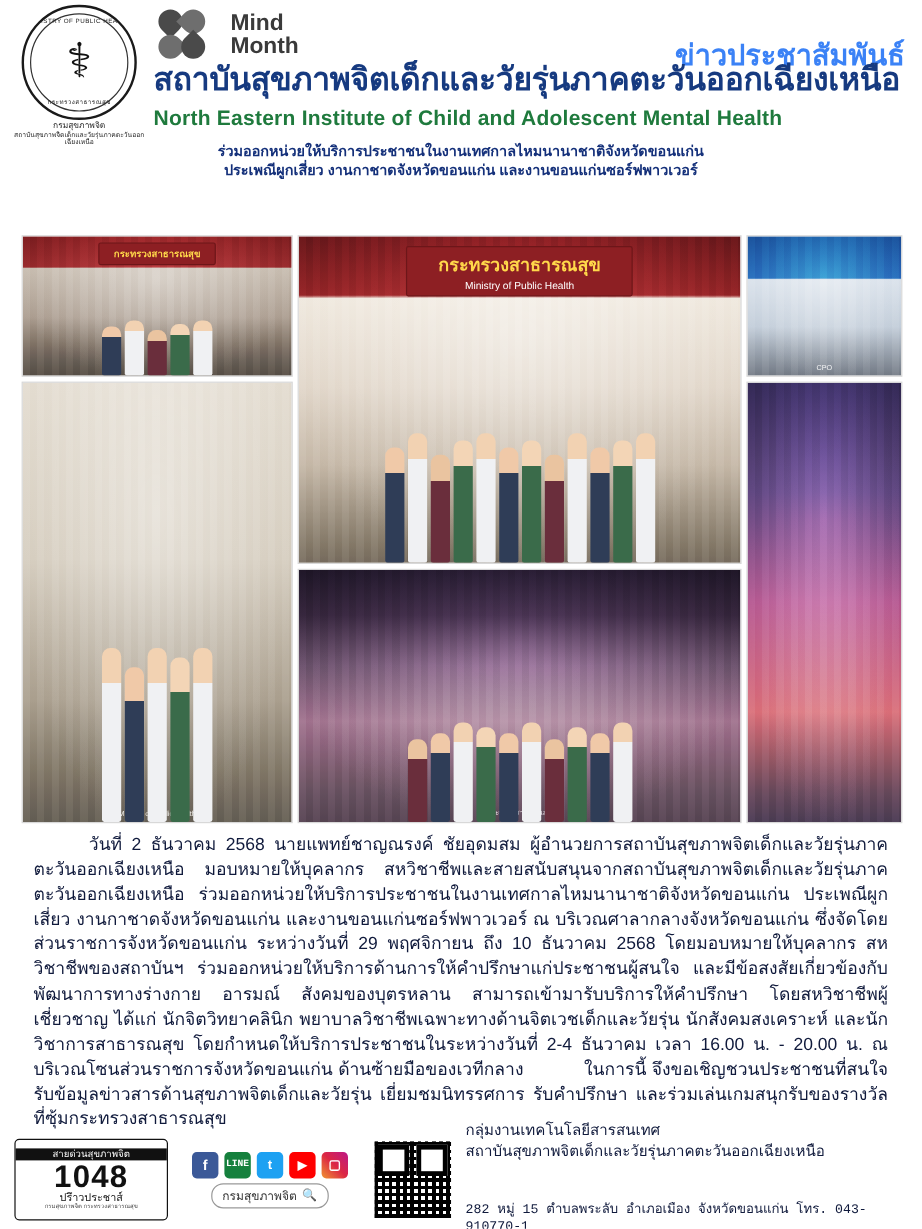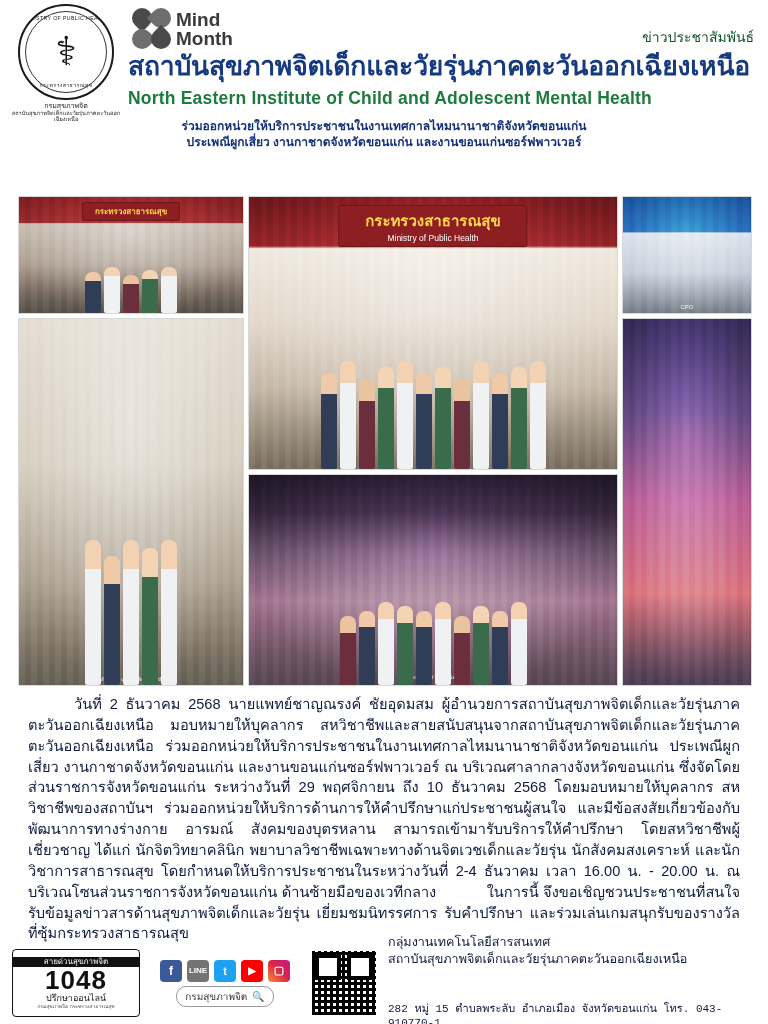--- a/index.html
+++ b/index.html
@@ -60,44 +60,44 @@
   .moph-sub1 {
     font-size: 7px; color: #222; margin-top: 2px; line-height: 1.15;
   }
   .moph-sub2 {
     font-size: 5.6px; color: #222; line-height: 1.15;
   }
 
   .mind-month {
     position: absolute;
     left: 132px; top: 8px;
-    display: flex; align-items: center; gap: 4px;
+    display: flex; align-items: center; gap: 20px;
   }
   .mm-mark {
     width: 40px; height: 42px;
     position: relative;
   }
   .mm-mark .lobe {
     position: absolute; width: 20px; height: 20px; border-radius: 50% 50% 50% 0;
     background: #4a4a4a;
   }
   .mm-mark .l1 { left: 0;  top: 0;  transform: rotate(-45deg); }
   .mm-mark .l2 { left: 19px; top: 0; transform: rotate(45deg); background:#6e6e6e; }
   .mm-mark .l3 { left: 0;  top: 21px; transform: rotate(-135deg); background:#6e6e6e;}
   .mm-mark .l4 { left: 19px; top: 21px; transform: rotate(135deg); }
   .mm-text { line-height: 1.02; }
   .mm-text .t1 { font-size: 19px; font-weight: bold; color: #3a3a3a; }
   .mm-text .t2 { font-size: 19px; font-weight: bold; color: #3a3a3a; }
 
   .press-label {
     position: absolute;
     right: 14px; top: 26px;
-    font-size: 14px;
-    color: #14532d;
-    font-weight: normal;
+    font-size: 24px;
+    color: #3b82f6;
+    font-weight: bold;
   }
 
   .title-th {
     position: absolute;
     left: 128px; right: 10px; top: 52px;
     font-size: 26.5px;
     font-weight: bold;
     color: #163a80;
     letter-spacing: -0.2px;
     line-height: 1.12;
@@ -231,21 +231,21 @@
     width: 150px; height: 68px;
     display: flex; flex-direction: column; align-items: center; justify-content: center; gap: 4px;
   }
   .soc-row { display: flex; align-items: center; gap: 5px; }
   .soc {
     width: 22px; height: 22px; border-radius: 4px;
     display: flex; align-items: center; justify-content: center;
     color: #fff; font-size: 12px; font-weight: bold;
   }
   .soc.fb { background: #3b5998; }
-  .soc.line { background: #737373; font-size: 8px; }
+  .soc.line { background: #15803d; font-size: 8px; font-family: Liberation Mono, monospace; }
   .soc.tw { background: #1da1f2; font-size: 11px; }
   .soc.yt { background: #ff0000; font-size: 10px; }
   .soc.ig { background: linear-gradient(45deg,#f09433,#dc2743,#bc1888); font-size: 11px; }
   .dept-pill {
     display: flex; align-items: center; gap: 5px;
     border: 1px solid #999; border-radius: 10px;
     padding: 2px 8px; font-size: 10px; color: #333; background: #fff;
   }
   .qr {
     width: 68px; height: 68px;
@@ -387,21 +387,21 @@
       <span class="ind"></span><span>วันที่ 2 ธันวาคม 2568 นายแพทย์ชาญณรงค์  ชัยอุดมสม ผู้อำนวยการสถาบันสุขภาพจิตเด็กและวัยรุ่นภาคตะวันออกเฉียงเหนือ มอบหมายให้บุคลากร สหวิชาชีพและสายสนับสนุนจากสถาบันสุขภาพจิตเด็กและวัยรุ่นภาคตะวันออกเฉียงเหนือ ร่วมออกหน่วยให้บริการประชาชนในงานเทศกาลไหมนานาชาติจังหวัดขอนแก่น ประเพณีผูกเสี่ยว งานกาชาดจังหวัดขอนแก่น และงานขอนแก่นซอร์ฟพาวเวอร์ ณ บริเวณศาลากลางจังหวัดขอนแก่น ซึ่งจัดโดยส่วนราชการจังหวัดขอนแก่น ระหว่างวันที่ 29 พฤศจิกายน ถึง 10 ธันวาคม 2568 โดยมอบหมายให้บุคลากร สหวิชาชีพของสถาบันฯ ร่วมออกหน่วยให้บริการด้านการให้คำปรึกษาแก่ประชาชนผู้สนใจ และมีข้อสงสัยเกี่ยวข้องกับพัฒนาการทางร่างกาย อารมณ์ สังคมของบุตรหลาน สามารถเข้ามารับบริการให้คำปรึกษา โดยสหวิชาชีพผู้เชี่ยวชาญ ได้แก่ นักจิตวิทยาคลินิก พยาบาลวิชาชีพเฉพาะทางด้านจิตเวชเด็กและวัยรุ่น นักสังคมสงเคราะห์ และนักวิชาการสาธารณสุข โดยกำหนดให้บริการประชาชนในระหว่างวันที่ 2-4 ธันวาคม เวลา 16.00 น. - 20.00 น. ณ บริเวณโซนส่วนราชการจังหวัดขอนแก่น ด้านซ้ายมือของเวทีกลาง</span>
       <span class="ind"></span><span>ในการนี้ จึงขอเชิญชวนประชาชนที่สนใจรับข้อมูลข่าวสารด้านสุขภาพจิตเด็กและวัยรุ่น เยี่ยมชมนิทรรศการ รับคำปรึกษา และร่วมเล่นเกมสนุกรับของรางวัลที่ซุ้มกระทรวงสาธารณสุข</span>
     </div>
   </div>
 
   <div class="footer">
 
     <div class="hotline">
       <div class="hl-top">สายด่วนสุขภาพจิต</div>
       <div class="hl-num">1048</div>
-      <div class="hl-sub">ปรึกษาออนไลน์</div>
+      <div class="hl-sub">ปรึาวประชาส์</div>
       <div class="hl-foot">กรมสุขภาพจิต กระทรวงสาธารณสุข</div>
     </div>
 
     <div class="social">
       <div class="soc-row">
         <span class="soc fb">f</span>
         <span class="soc line">LINE</span>
         <span class="soc tw">t</span>
         <span class="soc yt">▶</span>
         <span class="soc ig">▢</span>

